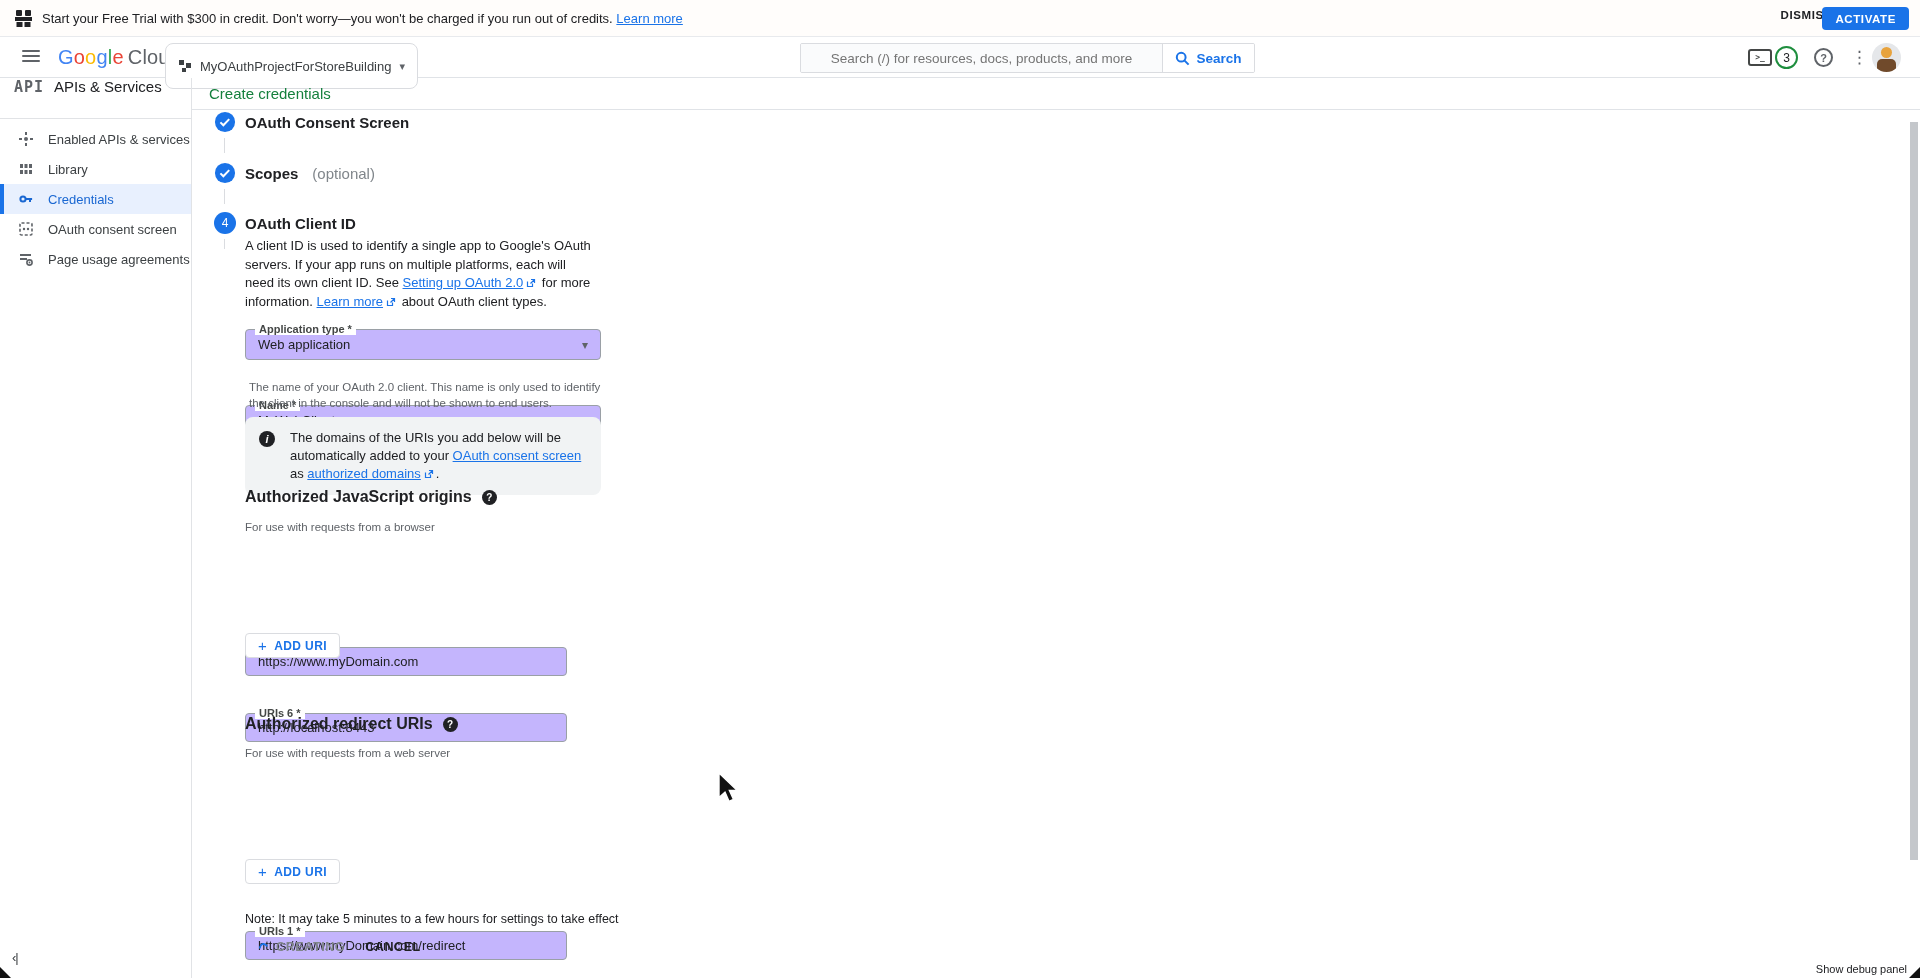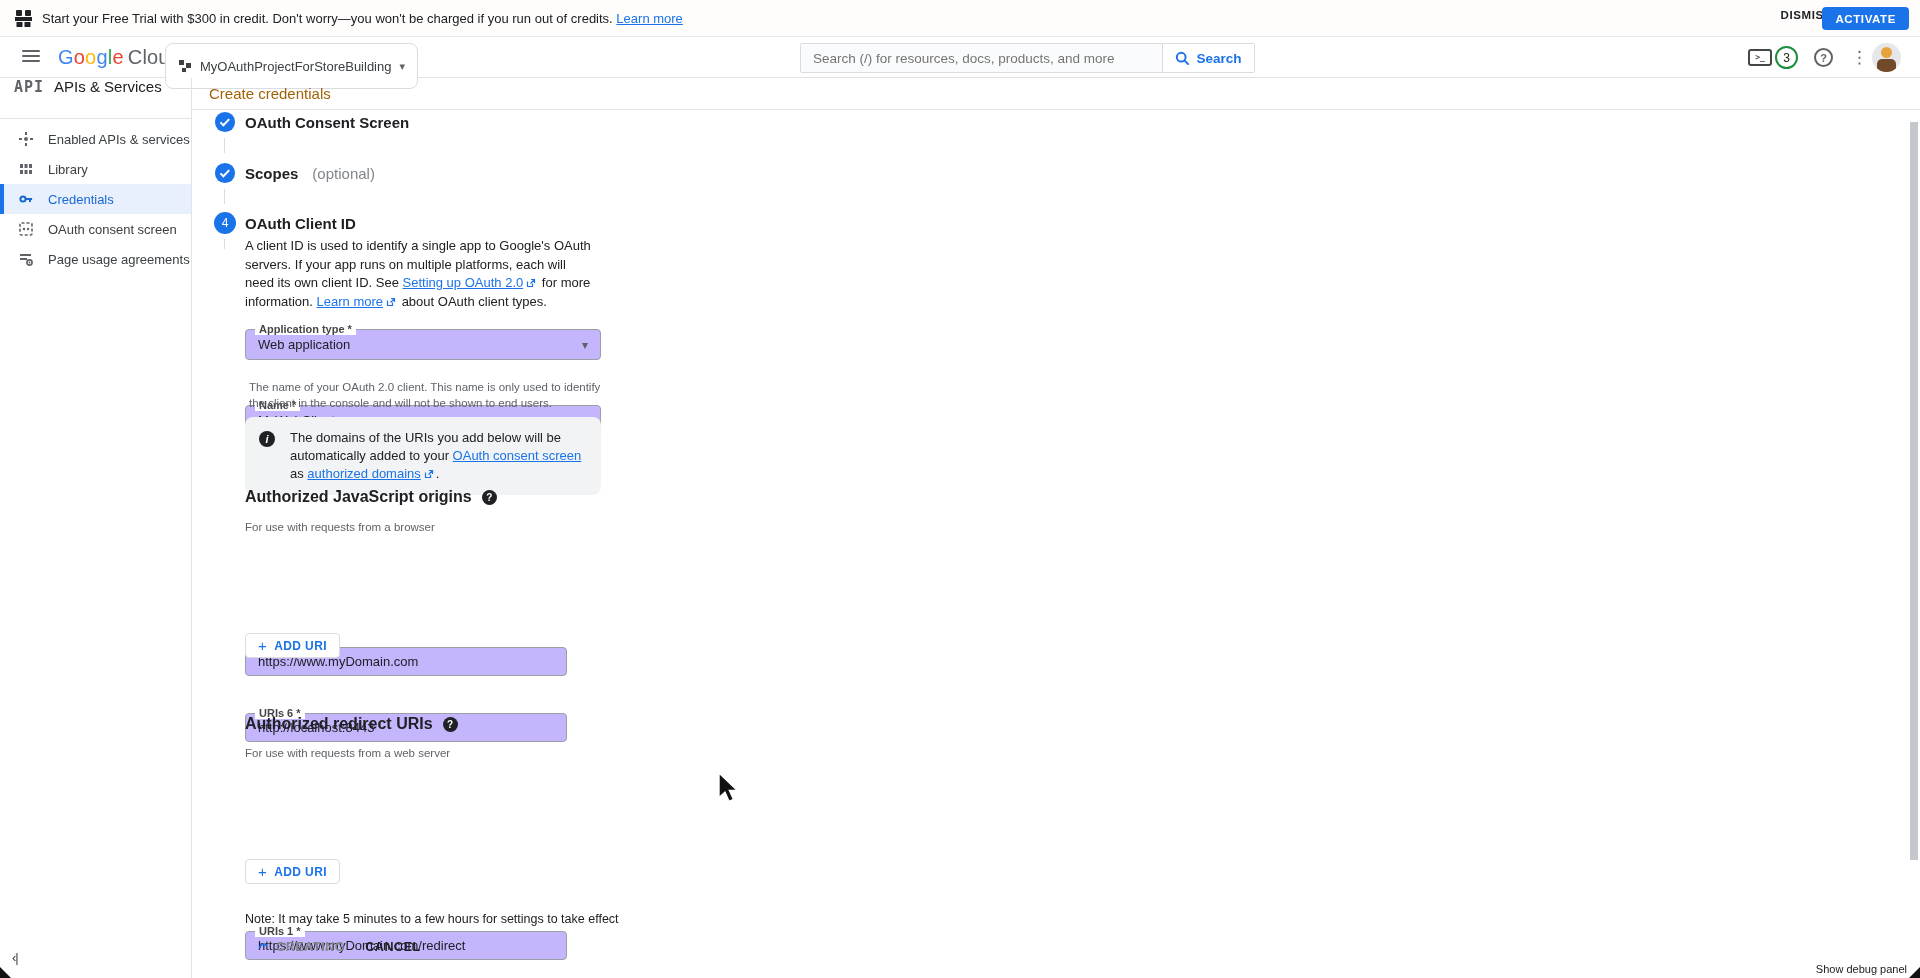--- a/index.html
+++ b/index.html
@@ -24,21 +24,21 @@
   .logo { position:absolute; left:58px; top:9px; font-size:20px; letter-spacing:.2px; cursor:pointer; }
   .logo .c-b{color:#4285F4}.logo .c-r{color:#EA4335}.logo .c-y{color:#FBBC05}.logo .c-g{color:#34A853}
   .logo .cloud { color:#5f6368; margin-left:4px; }
   .proj-chip { position:absolute; left:165px; top:6px; height:46px; display:flex; align-items:center;
     gap:8px; padding:0 12px; border:1px solid #dadce0; border-radius:8px; cursor:pointer; background:#fff; }
   .proj-chip .pname { font-size:13px; color:#3c4043; font-weight:500; }
   .caret { font-size:11px; color:#5f6368; }
   .searchwrap { position:absolute; left:800px; top:6px; width:455px; height:30px; display:flex;
     border:1px solid #dadce0; border-radius:2px; overflow:hidden; }
   .searchwrap input { flex:1; border:none; outline:none; background:#fafbfc; padding:0 12px;
-    font-size:13.5px; color:#a21caf; font-family:inherit; }
+    font-size:13.5px; color:#a21caf; font-family:inherit;text-align:center; }
   .search-btn { width:92px; display:flex; align-items:center; justify-content:center; gap:6px;
     background:#fff; border:none; border-left:1px solid #dadce0; cursor:pointer;
     color:#1a73e8; font-size:13.5px; font-weight:700; font-family:inherit; }
   .hdr-ic { position:absolute; top:0; height:41px; display:flex; align-items:center; cursor:pointer; }
   .term-box { width:24px; height:17px; border:2px solid #444746; border-radius:3px;
     font-family:"DejaVu Sans Mono", monospace; font-size:8px; font-weight:700; color:#444746;
     line-height:13px; text-align:center; }
   .ring3 { width:23px; height:23px; border:2px solid #1e8e3e; border-radius:50%;
     font-size:12px; font-weight:500; color:#202124; display:flex; align-items:center; justify-content:center; }
   .help-ring { width:19px; height:19px; border:2px solid #5f6368; border-radius:50%;
@@ -59,21 +59,21 @@
   .sb-item { height:30px; display:flex; align-items:center; gap:14px; padding-left:18px;
     font-size:13px; color:#3c4043; cursor:pointer; position:relative; }
   .sb-item svg { flex:none; }
   .sb-item.sel { background:#e8f0fe; color:#1967d2; font-weight:500; }
   .sb-item.sel::before { content:""; position:absolute; left:0; top:0; bottom:0; width:4px; background:#1a73e8; }
   .sb-collapse { position:absolute; left:12px; bottom:13px; font-size:13px; color:#3c4043;
     letter-spacing:-1px; cursor:pointer; }
 
   .main { position:relative; flex:1; }
   .titlebar { height:32px; border-bottom:1px solid #e0e3e7; display:flex; align-items:center; padding-left:17px; }
-  .page-title { font-size:15px; color:#a16207; }
+  .page-title { font-size:15px; color:#15803d; }
 
   .abs { position:absolute; }
   .step { display:flex; align-items:center; gap:9px; }
   .step-circle { width:22px; height:22px; flex:none; }
   .step-num { width:22px; height:22px; border-radius:50%; background:#1a73e8; color:#fff;
     font-size:12px; font-weight:500; display:flex; align-items:center; justify-content:center; flex:none; }
   .step-label { font-size:15px; font-weight:600; color:#202124; }
   .step-suffix { font-size:15px; color:#80868b; font-weight:400; margin-left:5px; }
   .conn { width:1px; background:#dadce0; }
 

